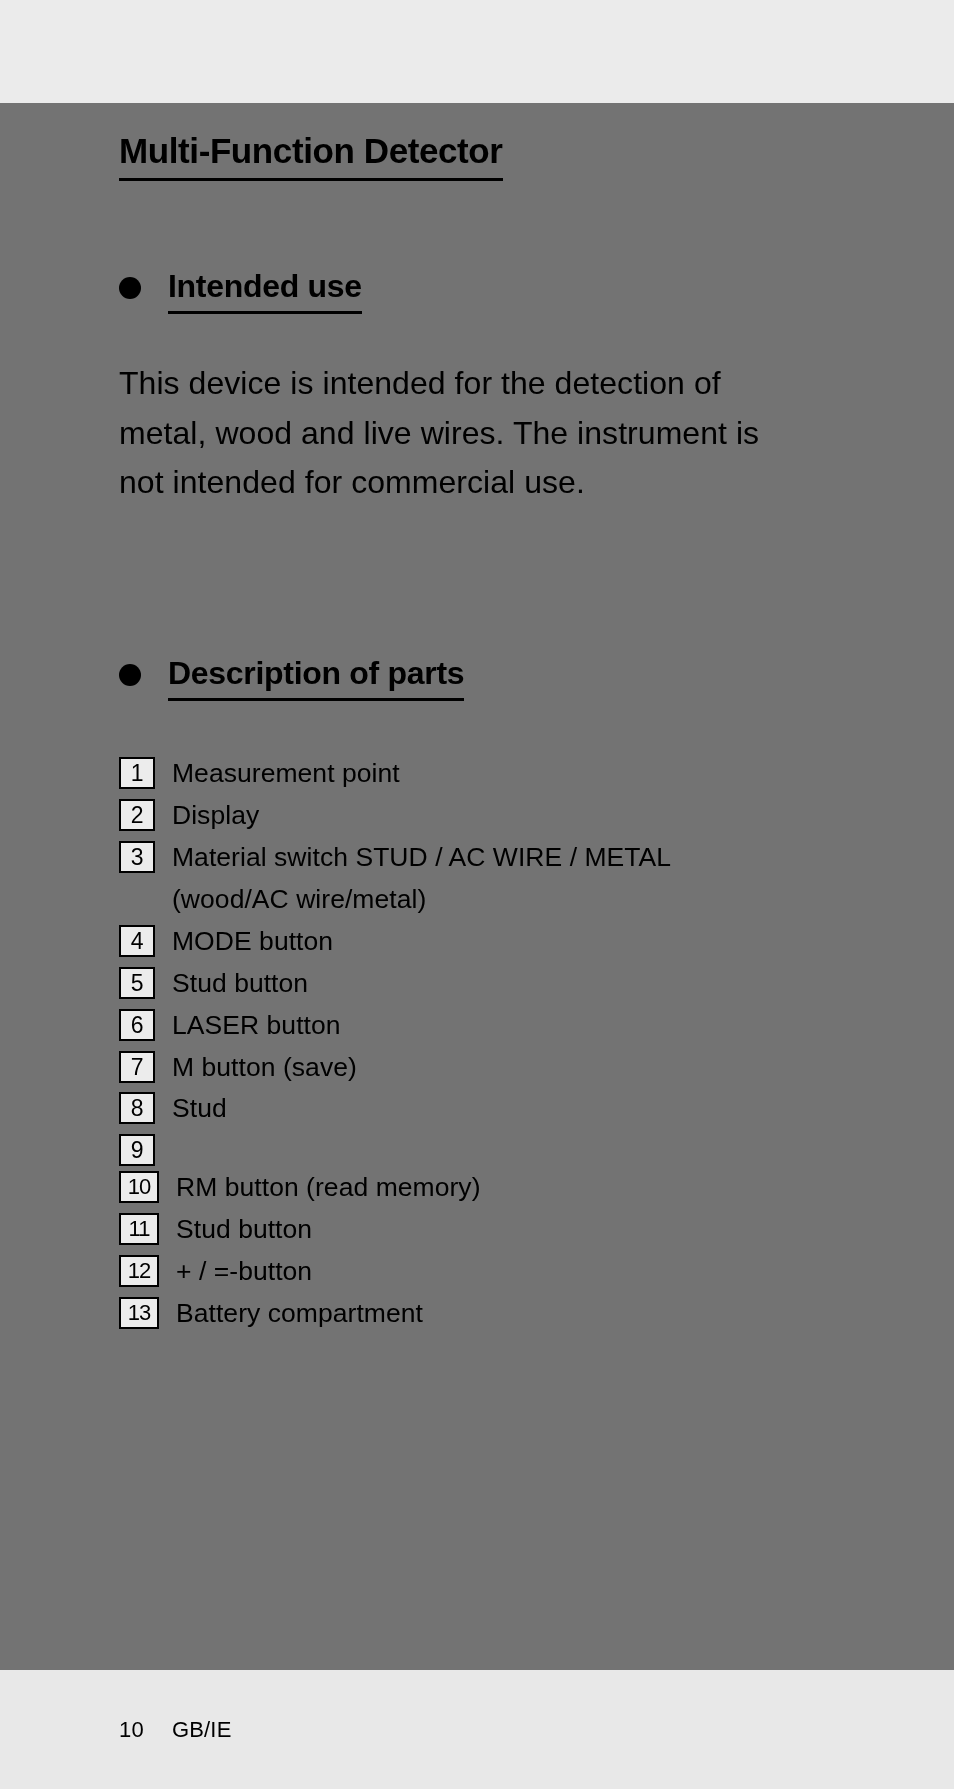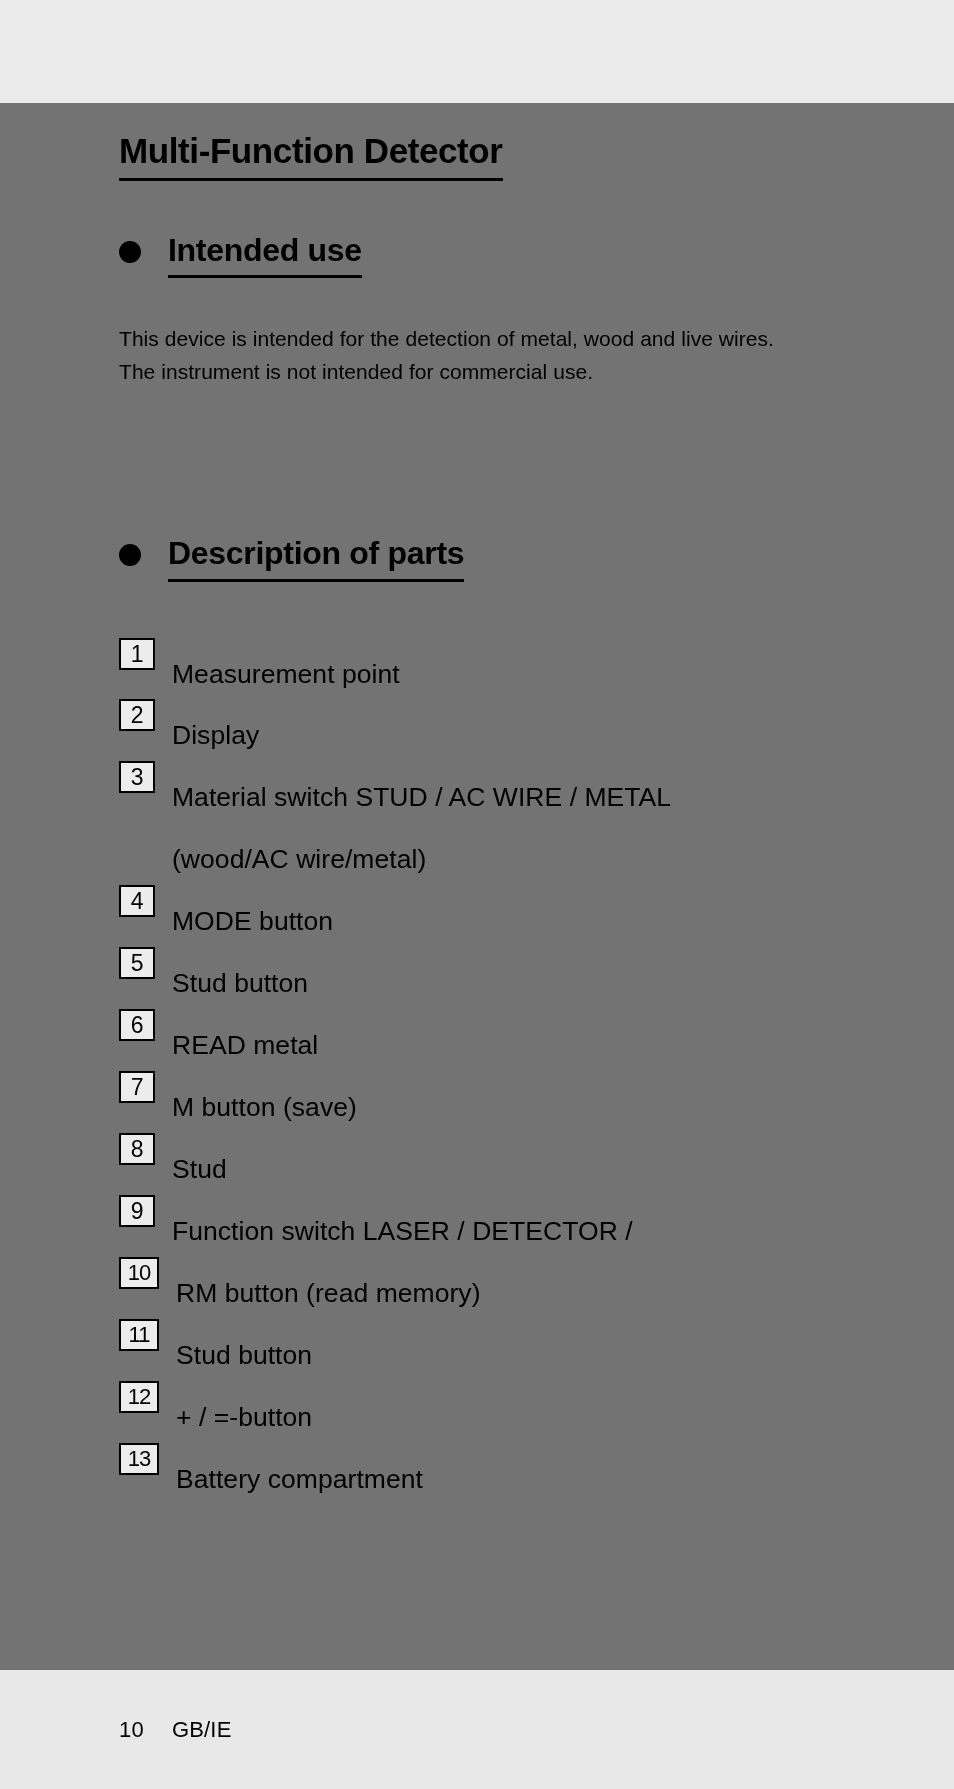--- a/index.html
+++ b/index.html
@@ -82,26 +82,26 @@
     padding-bottom: 7px;
   }
   .h2-text {
     font-size: 32px;
     font-weight: bold;
     letter-spacing: -0.3px;
     color: #000;
     line-height: 1.1;
     display: block;
   }
-  .sec-intended { margin-top: 52px; }
+  .sec-intended { margin-top: 88px; }
   .sec-parts { margin-top: 148px; }
 
   
   .body-para {
-    font-size: 21px;
+    font-size: 32px;
     line-height: 1.545;
     color: #000;
     margin-top: 45px;
     max-width: 660px;
     letter-spacing: 0.05px;
   }
 
   
   .parts-list {
     margin-top: 52px;
@@ -133,21 +133,20 @@
     min-width: 40px;
     font-size: 22px;
     letter-spacing: -1px;
   }
   .part-label {
     font-size: 26.5px;
     line-height: 1.545;
     color: #000;
     margin-left: 17px;
     letter-spacing: 0.05px;
-    margin-top: 20px;
   }
   .part-cont {
     display: flex;
     align-items: flex-start;
   }
   .num-spacer {
     width: 36px;
     min-width: 36px;
     flex: 0 0 auto;
   }
@@ -224,33 +223,32 @@
             <div class="part-row">
               <span class="num-box">4</span>
               <span class="part-label">MODE button</span>
             </div>
             <div class="part-row">
               <span class="num-box">5</span>
               <span class="part-label">Stud button</span>
             </div>
             <div class="part-row">
               <span class="num-box">6</span>
-              <span class="part-label">READ metal</span>
+              <span class="part-label">LASER button</span>
             </div>
             <div class="part-row">
               <span class="num-box">7</span>
               <span class="part-label">M button (save)</span>
             </div>
             <div class="part-row">
               <span class="num-box">8</span>
               <span class="part-label">Stud</span>
             </div>
             <div class="part-row">
               <span class="num-box">9</span>
-              <span class="part-label">Function switch LASER / DETECTOR /</span>
             </div>
             <div class="part-row">
               <span class="num-box wide">10</span>
               <span class="part-label">RM button (read memory)</span>
             </div>
             <div class="part-row">
               <span class="num-box wide">11</span>
               <span class="part-label">Stud button</span>
             </div>
             <div class="part-row">

